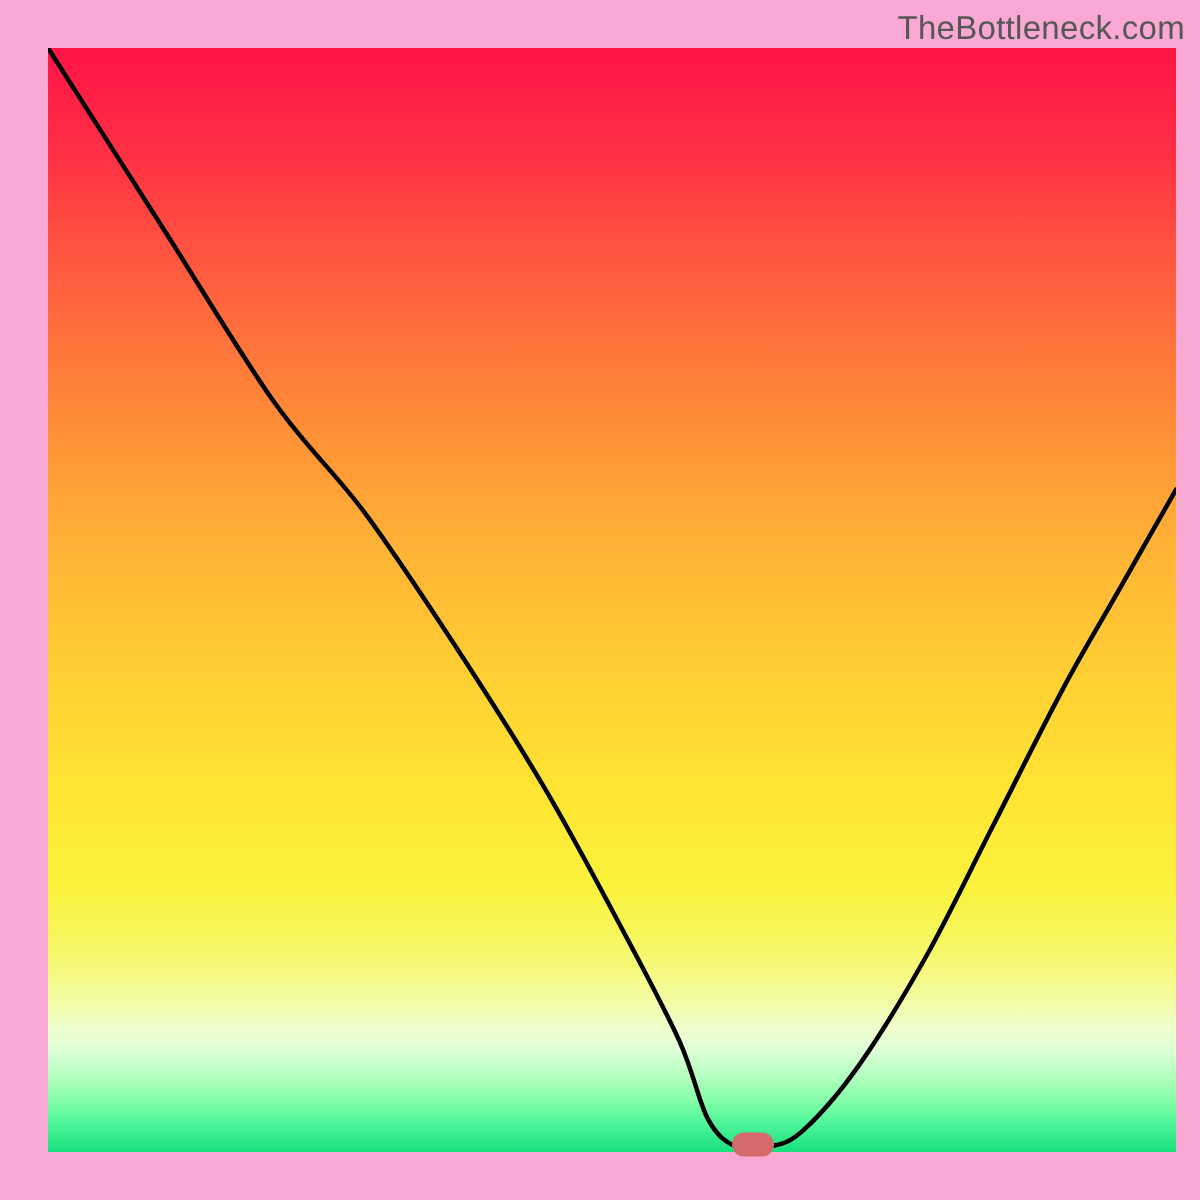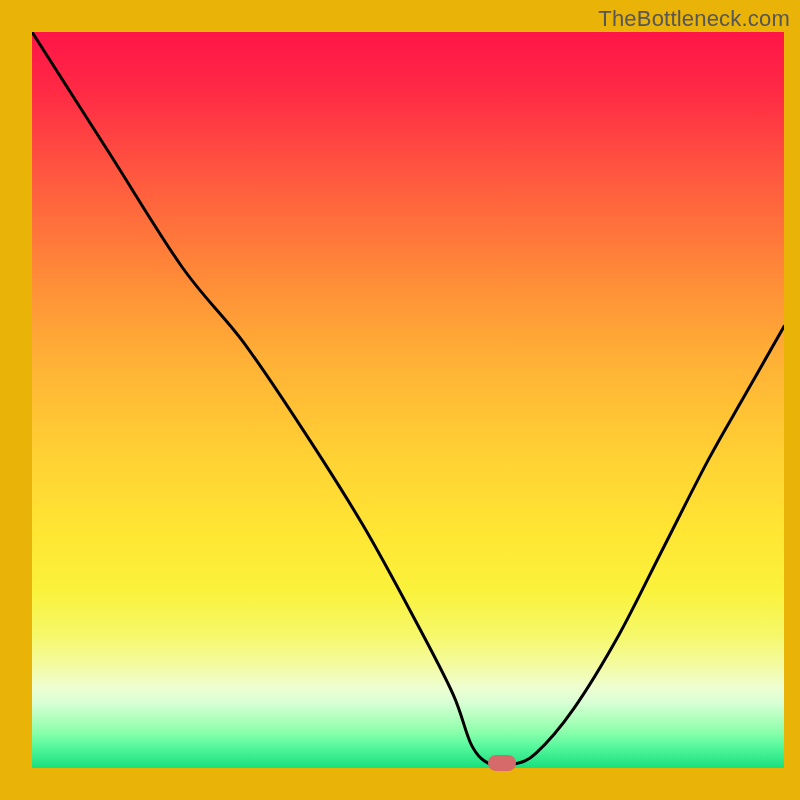--- a/index.html
+++ b/index.html
@@ -8,21 +8,21 @@
     width: 800px;
     height: 800px;
     background: #000;
     font-family: Arial, Helvetica, sans-serif;
     overflow: hidden;
   }
   .frame {
     position: relative;
     width: 800px;
     height: 800px;
-    background: #eab308;
+    background: #f9a8d4;
     text-align: right;
   }
   .plot-area {
     position: absolute;
     left: 32px;
     top: 32px;
     width: 752px;   
     height: 736px;  
     background: linear-gradient(to bottom,
       #ff1547 0%,

